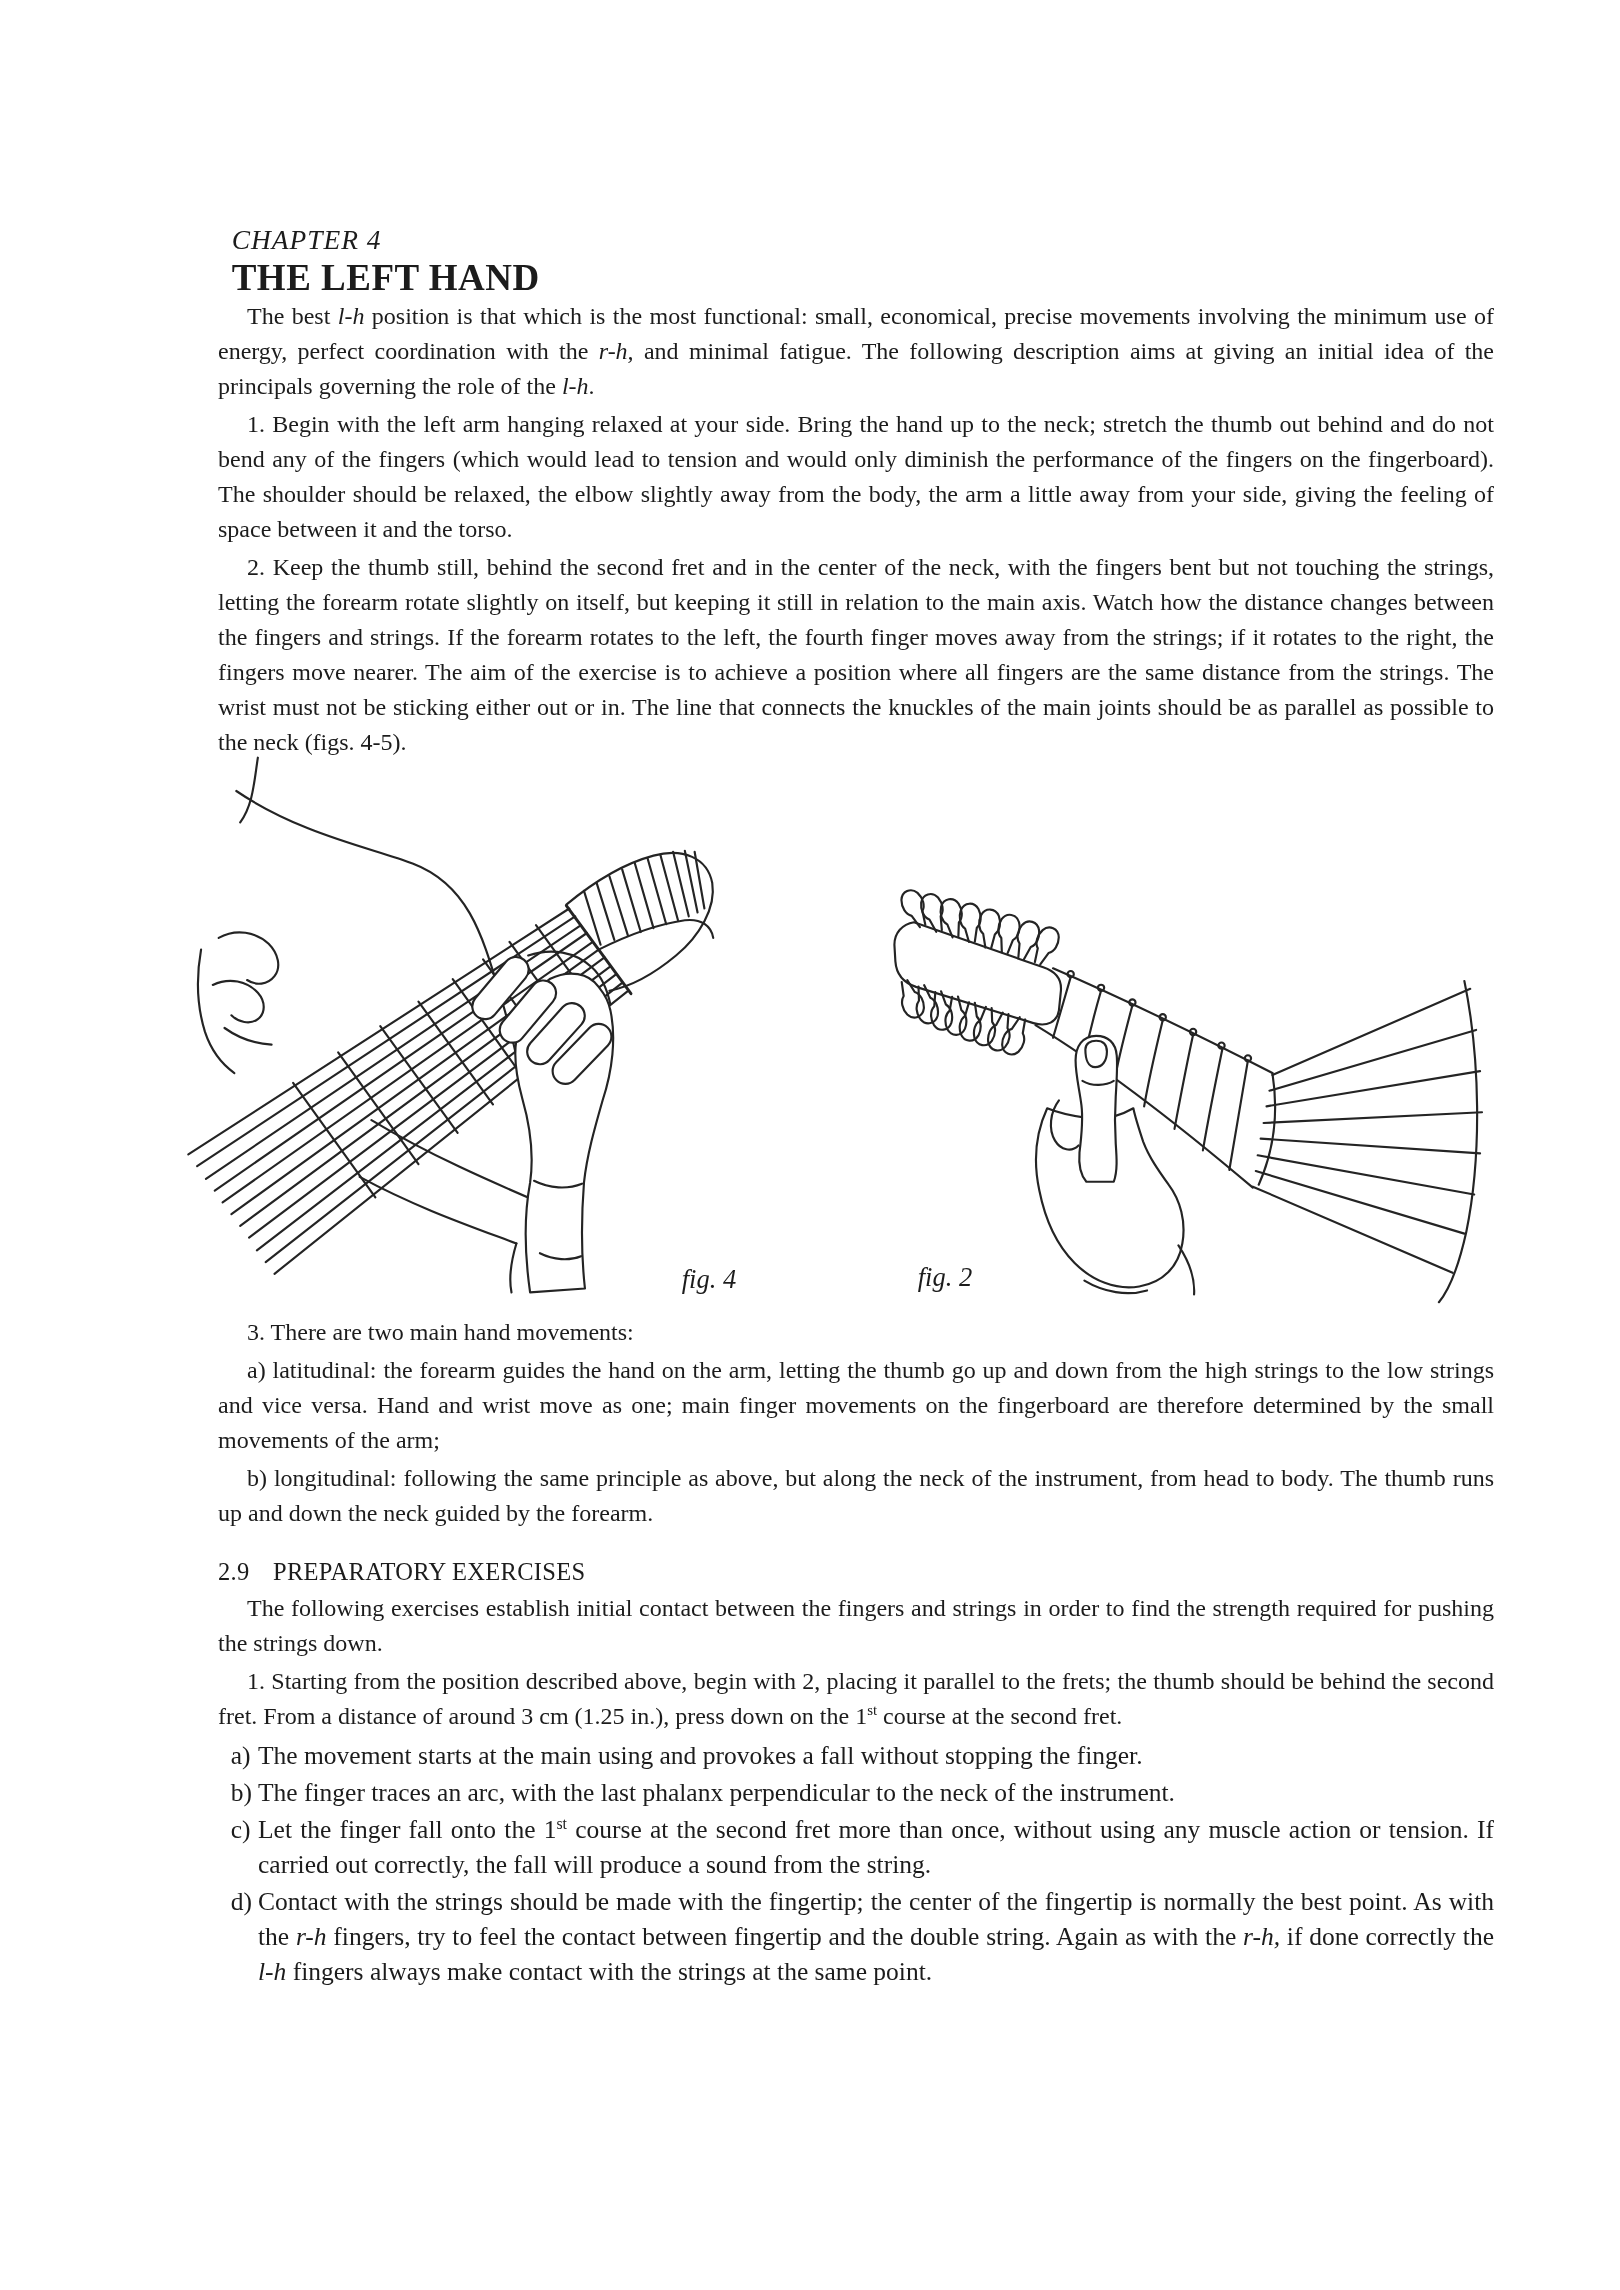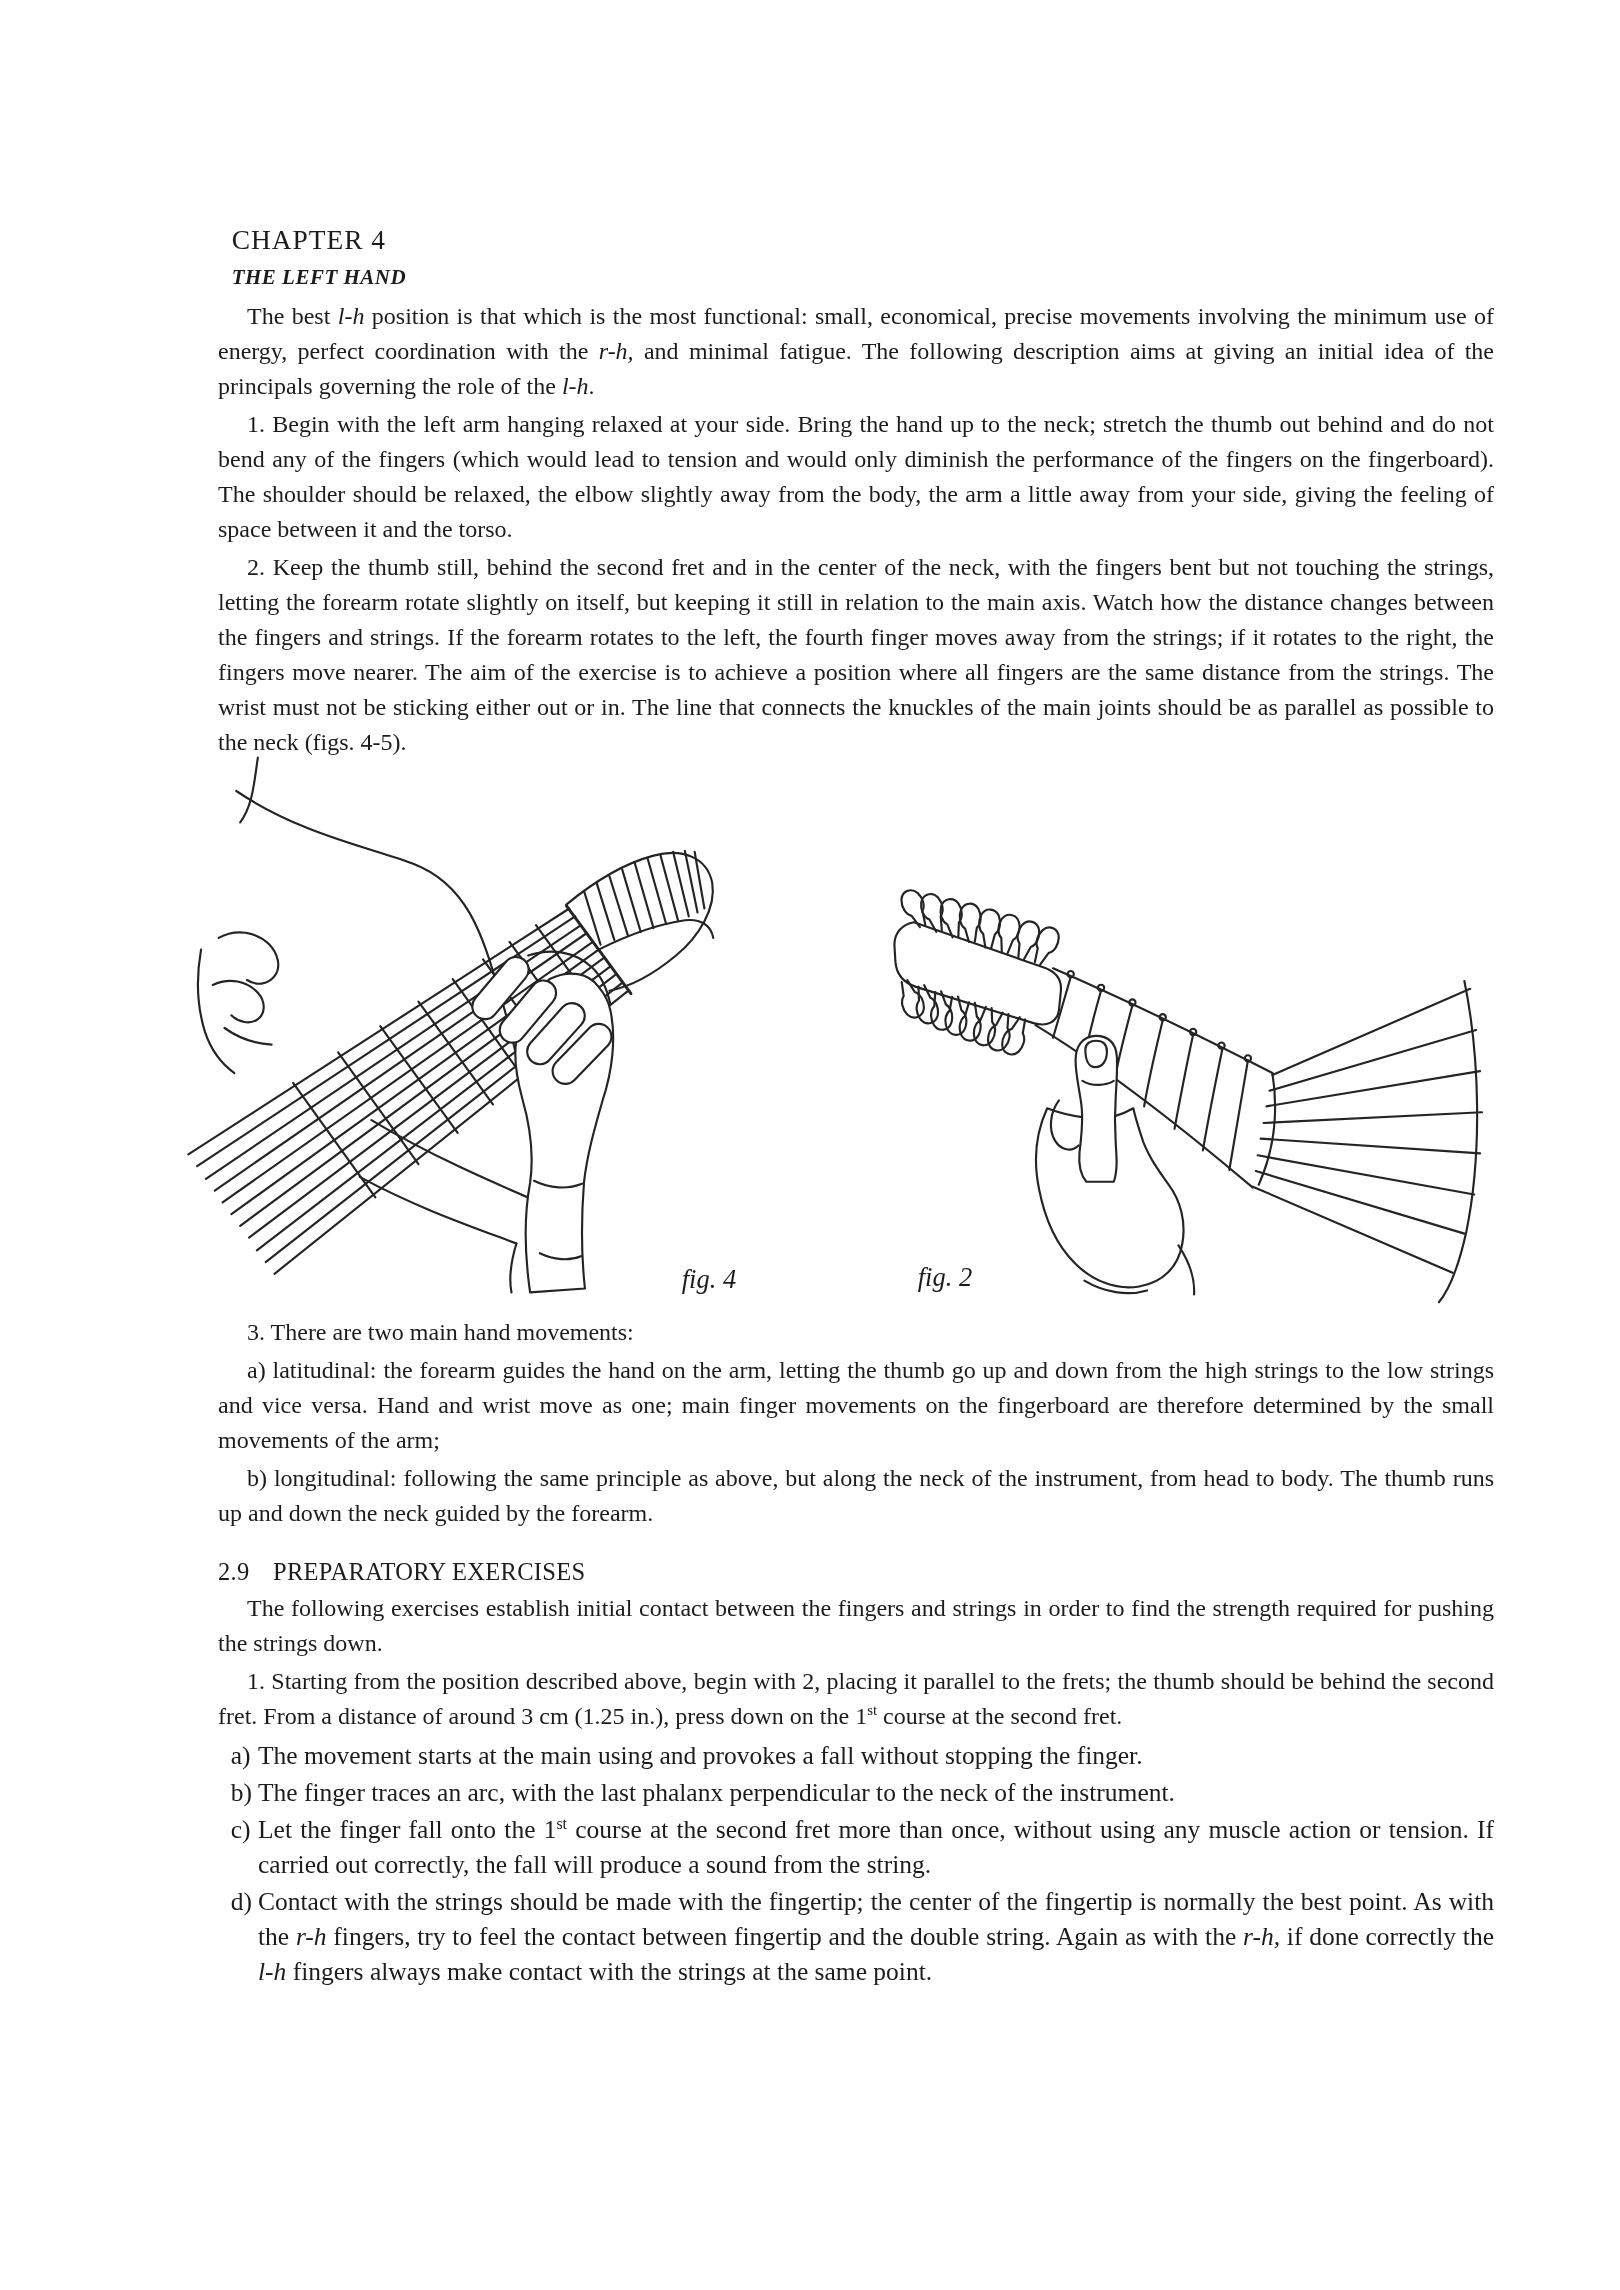--- a/index.html
+++ b/index.html
@@ -1,21 +1,21 @@
 <!DOCTYPE html>
 <html><head>
 <meta charset="utf-8">
 <style>
   html,body{margin:0;padding:0;background:#e8e8e8;}
   .page{position:relative;width:1620px;height:2291px;background:#ffffff;color:#1c1c1c;
         font-family:"Liberation Serif","DejaVu Serif",serif;overflow:hidden;}
   .content{position:absolute;left:218px;top:0;width:1276px;}
   .chapter{padding-top:222px;padding-left:13.7px;}
-  .chapter-label{font-size:27.4px;line-height:37px;letter-spacing:1px;}
-  .chapter-title{font-size:21px;line-height:37px;font-weight:bold;letter-spacing:0.5px;font-style:italic;}
+  .chapter-label{font-size:27.4px;line-height:37px;letter-spacing:1px;font-style:italic;}
+  .chapter-title{font-size:37px;line-height:37px;font-weight:bold;letter-spacing:0.5px;}
   .sec-heading{margin-top:123px;font-size:24.5px;line-height:33px;letter-spacing:0.3px;}
   .sec-num{margin-right:23.5px;}
   .sec-42{margin-top:23.5px;}
   .body-par{margin:2.9px 0 0 0;font-size:24px;line-height:35px;text-align:justify;text-indent:29px;}
   .figures{position:relative;height:549px;margin-top:3.9px;}
   .figures svg{position:absolute;left:-80px;top:-19.6px;}
   .fig-cap{position:absolute;width:118px;text-align:center;font-style:italic;font-size:26.5px;color:#1c1c1c;}
   .cap4{left:432px;top:500px;}
   .cap5{left:668px;top:498px;}
   .ex-list{margin-top:4.9px;}

